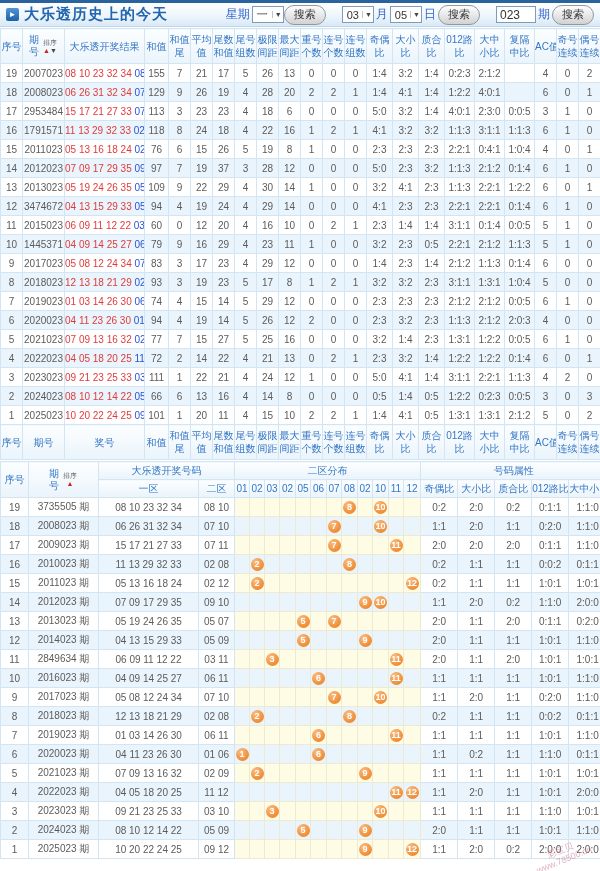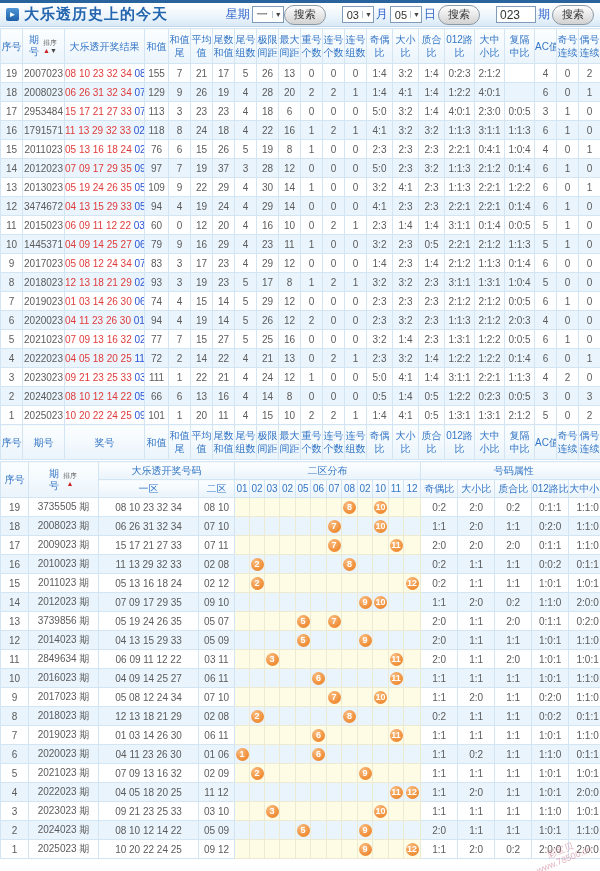--- a/index.html
+++ b/index.html
@@ -960,21 +960,21 @@
         <td class="ycell"></td>
         <td class="ycell"></td>
         <td>1:1</td>
         <td>2:0</td>
         <td>0:2</td>
         <td>1:1:0</td>
         <td>2:0:0</td>
       </tr>
       <tr>
         <td>13</td>
-        <td>3739856 期</td>
+        <td>2013023 期</td>
         <td>05 19 24 26 35</td>
         <td>05 07</td>
         <td class="ycell"></td>
         <td class="ycell"></td>
         <td class="ycell"></td>
         <td class="ycell"></td>
         <td class="ycell"><span class="ball">5</span></td>
         <td class="ycell"></td>
         <td class="ycell"><span class="ball">7</span></td>
         <td class="ycell"></td>

